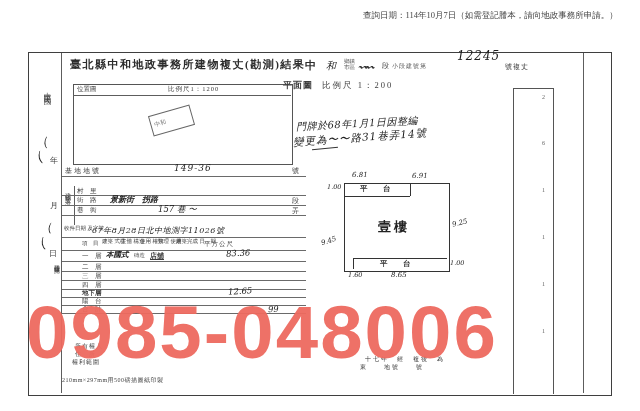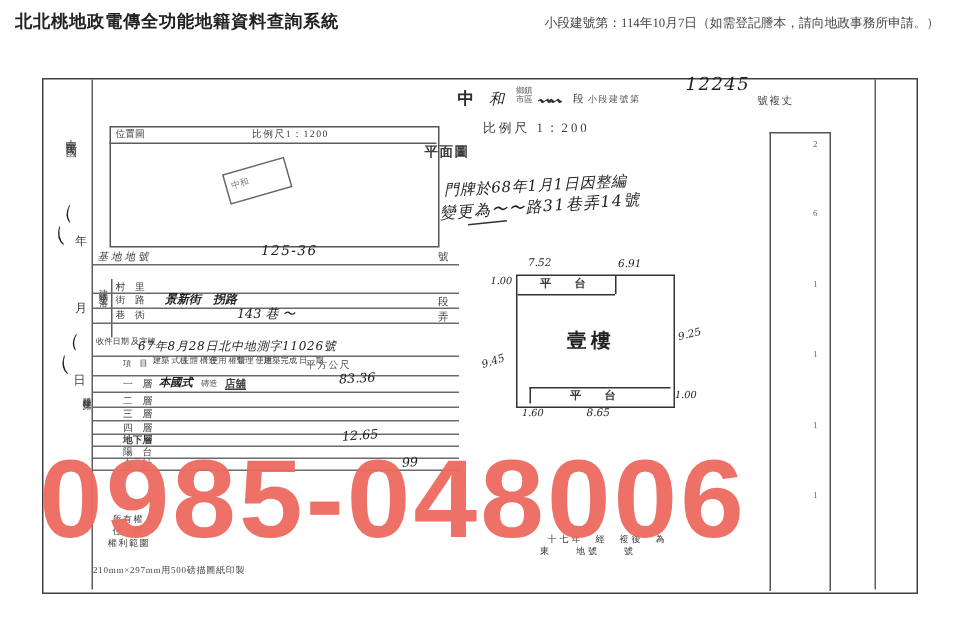--- a/index.html
+++ b/index.html
@@ -17,83 +17,83 @@
     font-family:"Liberation Sans","DejaVu Sans",sans-serif;font-weight:bold;
     font-size:74px;letter-spacing:2px;line-height:1;transform:scaleX(1.03);transform-origin:left top;
     opacity:.95;white-space:nowrap;}
   .thdr span{position:absolute;font-size:5.5px;line-height:1.1;color:#444;}
 </style>
 </head>
 <body>
 
 <div id="stage">
 
-  <div class="abs p" style="left:10px;top:7px;font-size:11.5px;font-weight:bold;letter-spacing:.5px;color:#222;">北北桃地政電傳全功能地籍資料查詢系統</div>
-  <div class="abs p" style="left:363px;top:10px;font-size:8.5px;color:#444;">小段建號第：114年10月7日（如需登記謄本，請向地政事務所申請。）</div>
+  <div class="abs p" style="left:363px;top:10px;font-size:8.5px;color:#444;">查詢日期：114年10月7日（如需登記謄本，請向地政事務所申請。）</div>
 
   <div class="abs" style="left:28px;top:52px;width:582px;height:342px;border:1.5px solid #3f3f3f;"></div>
 
   <div class="ln" style="left:583px;top:53px;width:1px;height:340px;"></div>
 
   <div class="ln" style="left:61px;top:53px;width:1px;height:340px;"></div>
 
   <div class="abs p v" style="left:42px;top:86px;font-size:7.5px;letter-spacing:2px;">中華民國</div>
   <div class="abs p" style="left:50px;top:155px;font-size:8px;">年</div>
   <div class="abs p" style="left:50px;top:200px;font-size:8px;">月</div>
   <div class="abs p" style="left:49px;top:248px;font-size:8px;">日</div>
   <div class="abs p v" style="left:52px;top:260px;font-size:6px;letter-spacing:1px;">謄錄簿第</div>
   <div class="abs hw" style="left:35px;top:134px;font-size:13px;transform:rotate(-14deg);">（</div>
   <div class="abs hw" style="left:29px;top:150px;font-size:14px;transform:rotate(-26deg);">（</div>
   <div class="abs hw" style="left:40px;top:220px;font-size:12px;transform:rotate(-10deg);">（</div>
   <div class="abs hw" style="left:32px;top:236px;font-size:14px;transform:rotate(-24deg);">（</div>
 
+  <div class="abs p" style="left:70px;top:57px;font-size:11px;font-weight:bold;letter-spacing:1.5px;color:#2c2c2c;">臺北縣中和地政事務所建物複丈(勘測)結果</div>
 
   <div class="abs" style="left:73px;top:84px;width:218px;height:79px;border:1px solid #555;"></div>
   <div class="ln" style="left:73px;top:95px;width:218px;height:1px;"></div>
   <div class="abs p" style="left:77px;top:85px;font-size:6.5px;">位置圖</div>
   <div class="abs p" style="left:168px;top:85px;font-size:6.5px;letter-spacing:1px;">比例尺1：1200</div>
   <div class="abs" style="left:150px;top:110px;width:38px;height:19px;border:1px solid #666;transform:rotate(-16deg);font-size:6px;color:#777;text-align:left;padding-left:3px;line-height:19px;">中和</div>
 
   <div class="abs p" style="left:305px;top:58px;font-size:11px;font-weight:bold;color:#2b2b2b;">中</div>
   <div class="abs hw" style="left:326px;top:59px;font-size:10px;">和</div>
   <div class="abs p pre" style="left:344px;top:58px;font-size:5.5px;line-height:1.15;color:#555;">鄉鎮
 市區</div>
   <div class="abs hw" style="left:358px;top:60px;font-size:9px;letter-spacing:-2px;color:#333;">〰〰</div>
   <div class="abs p" style="left:382px;top:61px;font-size:7px;">段</div>
   <div class="abs p" style="left:392px;top:62px;font-size:6px;letter-spacing:1px;color:#555;">小段建號第</div>
   <div class="abs hw" style="left:457px;top:49px;font-size:12px;letter-spacing:1px;">12245</div>
   <div class="abs p" style="left:505px;top:62px;font-size:7px;letter-spacing:1px;">號複丈</div>
 
-  <div class="abs p" style="left:283px;top:79px;font-size:9px;font-weight:bold;letter-spacing:1px;margin-top:16px;">平面圖</div>
+  <div class="abs p" style="left:283px;top:79px;font-size:9px;font-weight:bold;letter-spacing:1px;">平面圖</div>
   <div class="abs p" style="left:322px;top:80px;font-size:8.5px;letter-spacing:2px;">比例尺 1：200</div>
 
   <div class="abs hw" style="left:296px;top:117px;font-size:10px;transform:rotate(-3deg);letter-spacing:.5px;">門牌於68年1月1日因整編</div>
   <div class="abs hw" style="left:293px;top:131px;font-size:10.5px;transform:rotate(-4deg);letter-spacing:1px;">變更為〜〜路31巷弄14號</div>
   <div class="ln" style="left:312px;top:148px;width:26px;height:1px;transform:rotate(-6deg);background:#333;"></div>
 
   <div class="row" style="top:165px;height:11px;">
-    <span class="p" style="left:3px;top:1px;font-size:7px;letter-spacing:2px;font-style:italic;">基地地號</span>
-    <span class="hw" style="left:112px;top:-2px;font-size:9px;letter-spacing:1px;">125-36</span>
+    <span class="p" style="left:3px;top:1px;font-size:7px;letter-spacing:2px;">基地地號</span>
+    <span class="hw" style="left:112px;top:-2px;font-size:9px;letter-spacing:1px;">149-36</span>
     <span class="p" style="left:230px;top:1px;font-size:7px;">號</span>
   </div>
 
   <div class="abs p v" style="left:63px;top:188px;font-size:6px;letter-spacing:2px;height:40px;">建物坐落</div>
   <div class="ln" style="left:74px;top:186px;width:1px;height:39px;"></div>
 
   <div class="row" style="top:186px;height:9px;">
     <span class="p" style="left:15px;top:1px;font-size:6.5px;">村　里</span>
   </div>
   <div class="row" style="top:195px;height:10px;">
     <span class="p" style="left:15px;top:1px;font-size:6.5px;">街　路</span>
     <span class="hw" style="left:48px;top:-1px;font-size:8px;font-weight:bold;">景新街　拐路</span>
     <span class="p" style="left:230px;top:1px;font-size:7px;">段</span>
   </div>
   <div class="row" style="top:205px;height:10px;">
     <span class="p" style="left:15px;top:1px;font-size:6.5px;">巷　衖</span>
-    <span class="hw" style="left:96px;top:-1px;font-size:8.5px;">143 巷 〜</span>
+    <span class="hw" style="left:96px;top:-1px;font-size:8.5px;">157 巷 〜</span>
     <span class="p" style="left:230px;top:1px;font-size:7px;">弄</span>
   </div>
   <div class="row" style="top:225px;height:12px;">
     <span class="p pre" style="left:2px;top:0;font-size:5.5px;line-height:1.1;">收件日期
 及字號</span>
     <span class="hw" style="left:30px;top:0;font-size:8px;letter-spacing:.5px;">67年8月28日北中地測字11026號</span>
   </div>
 
   <div class="row thdr" style="top:237px;height:13px;">
     <span style="left:20px;top:3px;" class="p pre">項　目</span>
@@ -148,21 +148,21 @@
   <div class="abs p" style="left:360px;top:363px;font-size:6px;letter-spacing:2px;color:#333;">東　　地號　　號</div>
 
   <div class="abs" style="left:344px;top:183px;width:104px;height:87px;border:1.5px solid #333;"></div>
   <div class="ln" style="left:345px;top:196px;width:65px;height:1.2px;background:#333;"></div>
   <div class="ln" style="left:410px;top:184px;width:1.2px;height:12px;background:#333;"></div>
   <div class="abs p" style="left:360px;top:184px;font-size:7.5px;font-weight:bold;letter-spacing:4px;">平　台</div>
   <div class="ln" style="left:353px;top:258px;width:94px;height:1.2px;background:#333;"></div>
   <div class="ln" style="left:353px;top:258px;width:1.2px;height:11px;background:#333;"></div>
   <div class="abs p" style="left:380px;top:259px;font-size:7.5px;font-weight:bold;letter-spacing:4px;">平　台</div>
   <div class="abs p" style="left:378px;top:218px;font-size:13px;font-weight:bold;letter-spacing:3px;color:#222;">壹樓</div>
-  <div class="abs hw" style="left:352px;top:171px;font-size:7px;">7.52</div>
+  <div class="abs hw" style="left:352px;top:171px;font-size:7px;">6.81</div>
   <div class="abs hw" style="left:412px;top:172px;font-size:7px;">6.91</div>
   <div class="abs hw" style="left:327px;top:183px;font-size:6.5px;">1.00</div>
   <div class="abs hw" style="left:321px;top:237px;font-size:7px;transform:rotate(-18deg);">9.45</div>
   <div class="abs hw" style="left:452px;top:219px;font-size:7px;transform:rotate(-14deg);">9.25</div>
   <div class="abs hw" style="left:391px;top:271px;font-size:7px;">8.65</div>
   <div class="abs hw" style="left:348px;top:271px;font-size:6.5px;">1.60</div>
   <div class="abs hw" style="left:450px;top:259px;font-size:6.5px;">1.00</div>
 
   <div class="abs" style="left:513px;top:88px;width:39px;height:305px;border:1px solid #555;border-bottom:none;"></div>
   <div class="abs p" style="left:542px;top:94px;font-size:6px;color:#666;">2</div>

